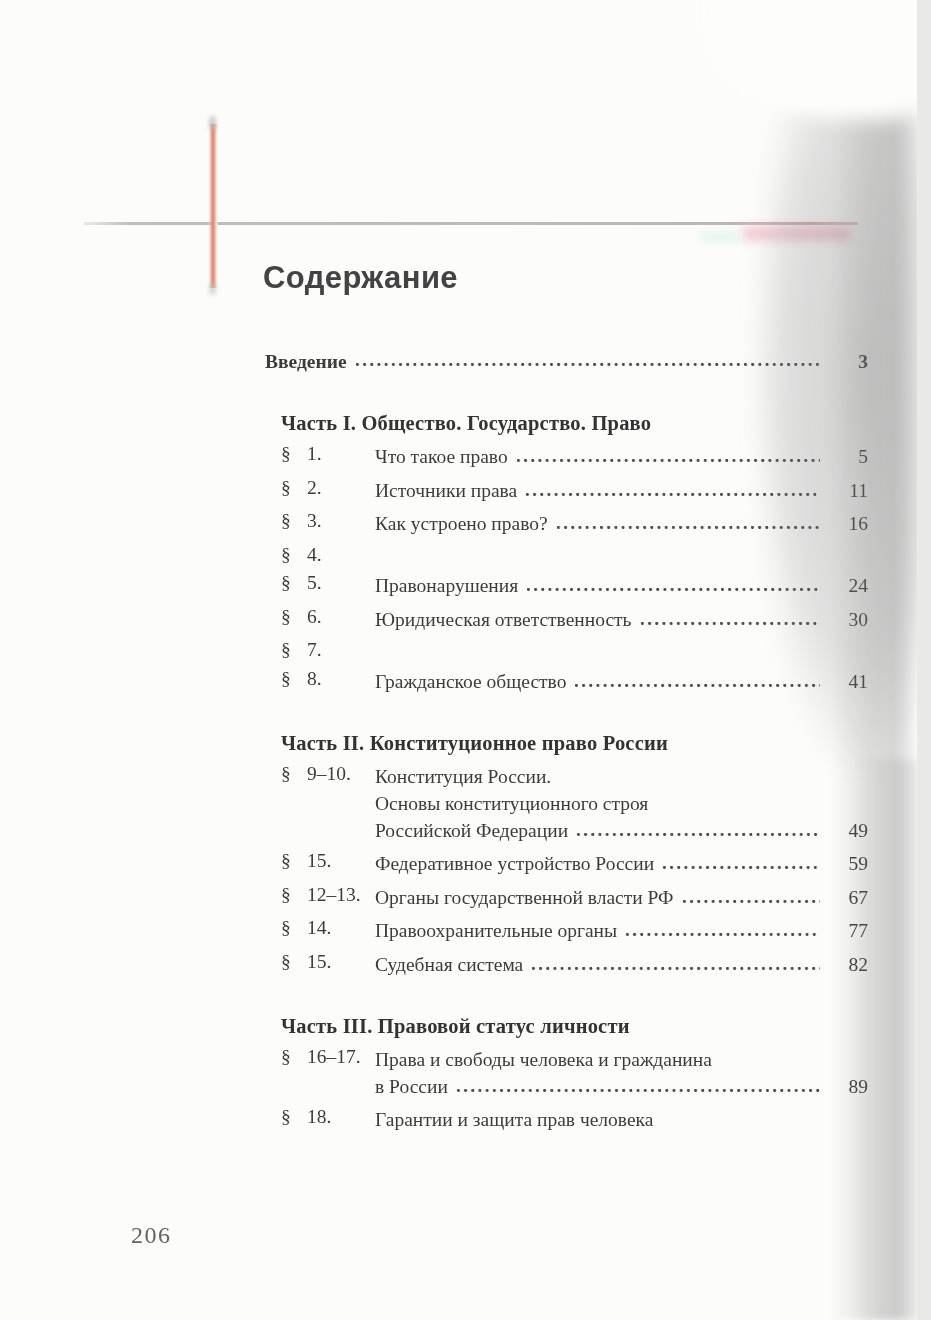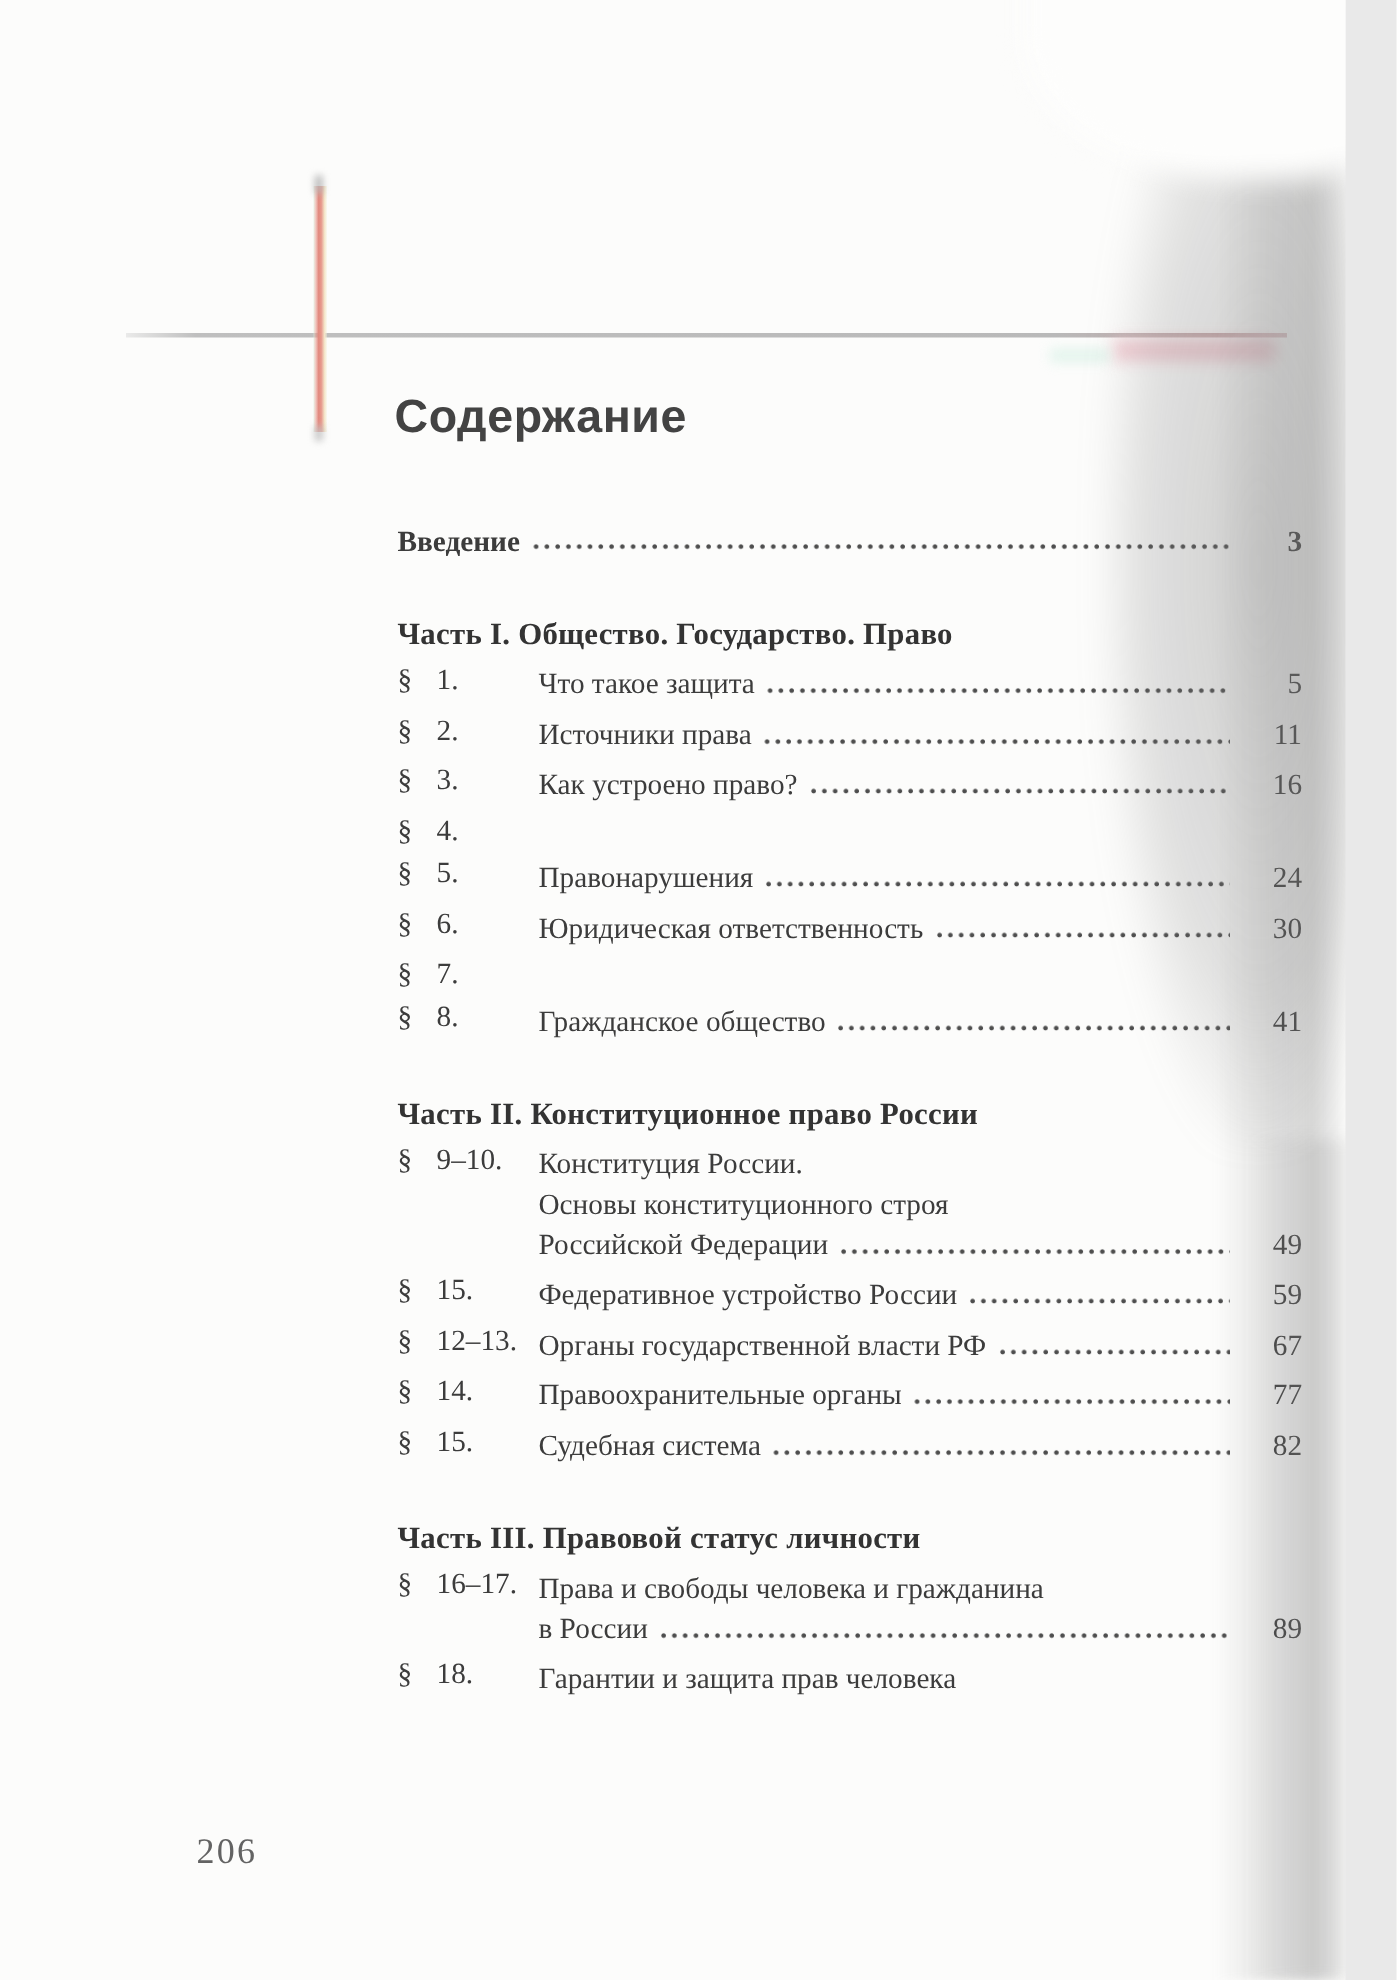--- a/index.html
+++ b/index.html
@@ -1,20 +1,21 @@
 <!DOCTYPE html>
 <html><head>
 <meta charset="utf-8">
 <style>
   html,body{margin:0;padding:0;}
   body{width:931px;height:1320px;overflow:hidden;background:#e9e9e9;}
   .scan{
     position:relative;width:897px;height:1320px;
     background:#fcfcfb;overflow:hidden;
     font-family:"Liberation Serif", serif;
+    padding-left:20px;
   }
 
   
   .vline{
     position:absolute;left:209px;top:124px;width:9px;height:164px;
     background:linear-gradient(to right,
       rgba(220,235,215,.55) 0%, rgba(231,150,138,.55) 18%,
       #e2887d 38%, #e79a8e 58%, #f4e6c9 82%, rgba(250,243,221,.35) 100%);
   }
   .vline::before{
@@ -58,21 +59,21 @@
     flex:1;height:10px;margin:0 6px 7px 8px;align-self:flex-end;
     background-image:radial-gradient(circle at 2.4px 2.4px, #4e4e4e 1.25px, rgba(0,0,0,0) 1.8px);
     background-size:7.2px 5px;background-repeat:repeat-x;background-position:0 100%;
     min-width:14px;
   }
   .pageno{flex:none;min-width:42px;text-align:right;}
 
   .intro-row{font-weight:700;margin-bottom:6px;}
   .intro-row .dots{margin-bottom:8px;}
 
-  .part{margin-top:35px;}
+  .part{margin-top:35px;margin-left:16px;}
   .part-heading{
     font-weight:700;font-size:20.5px;line-height:27px;
     letter-spacing:.2px;color:#333;margin-bottom:6px;
   }
   .entry{display:flex;margin-bottom:6.5px;}
   .para-col{flex:none;width:26px;}
   .num-col{flex:none;width:68px;}
   .entry-body{flex:1;min-width:0;}
 
   
@@ -128,21 +129,21 @@
     </div>
 
     <div class="part">
       <div class="part-heading">Часть I.  Общество. Государство. Право</div>
 
       <div class="entry">
         <span class="para-col">§</span>
         <span class="num-col">1.</span>
         <div class="entry-body">
           <div class="tline">
-            <span class="text">Что такое защита</span>
+            <span class="text">Что такое право</span>
             <span class="dots"></span>
             <span class="pageno">5</span>
           </div>
         </div>
       </div>
 
       <div class="entry">
         <span class="para-col">§</span>
         <span class="num-col">2.</span>
         <div class="entry-body">

